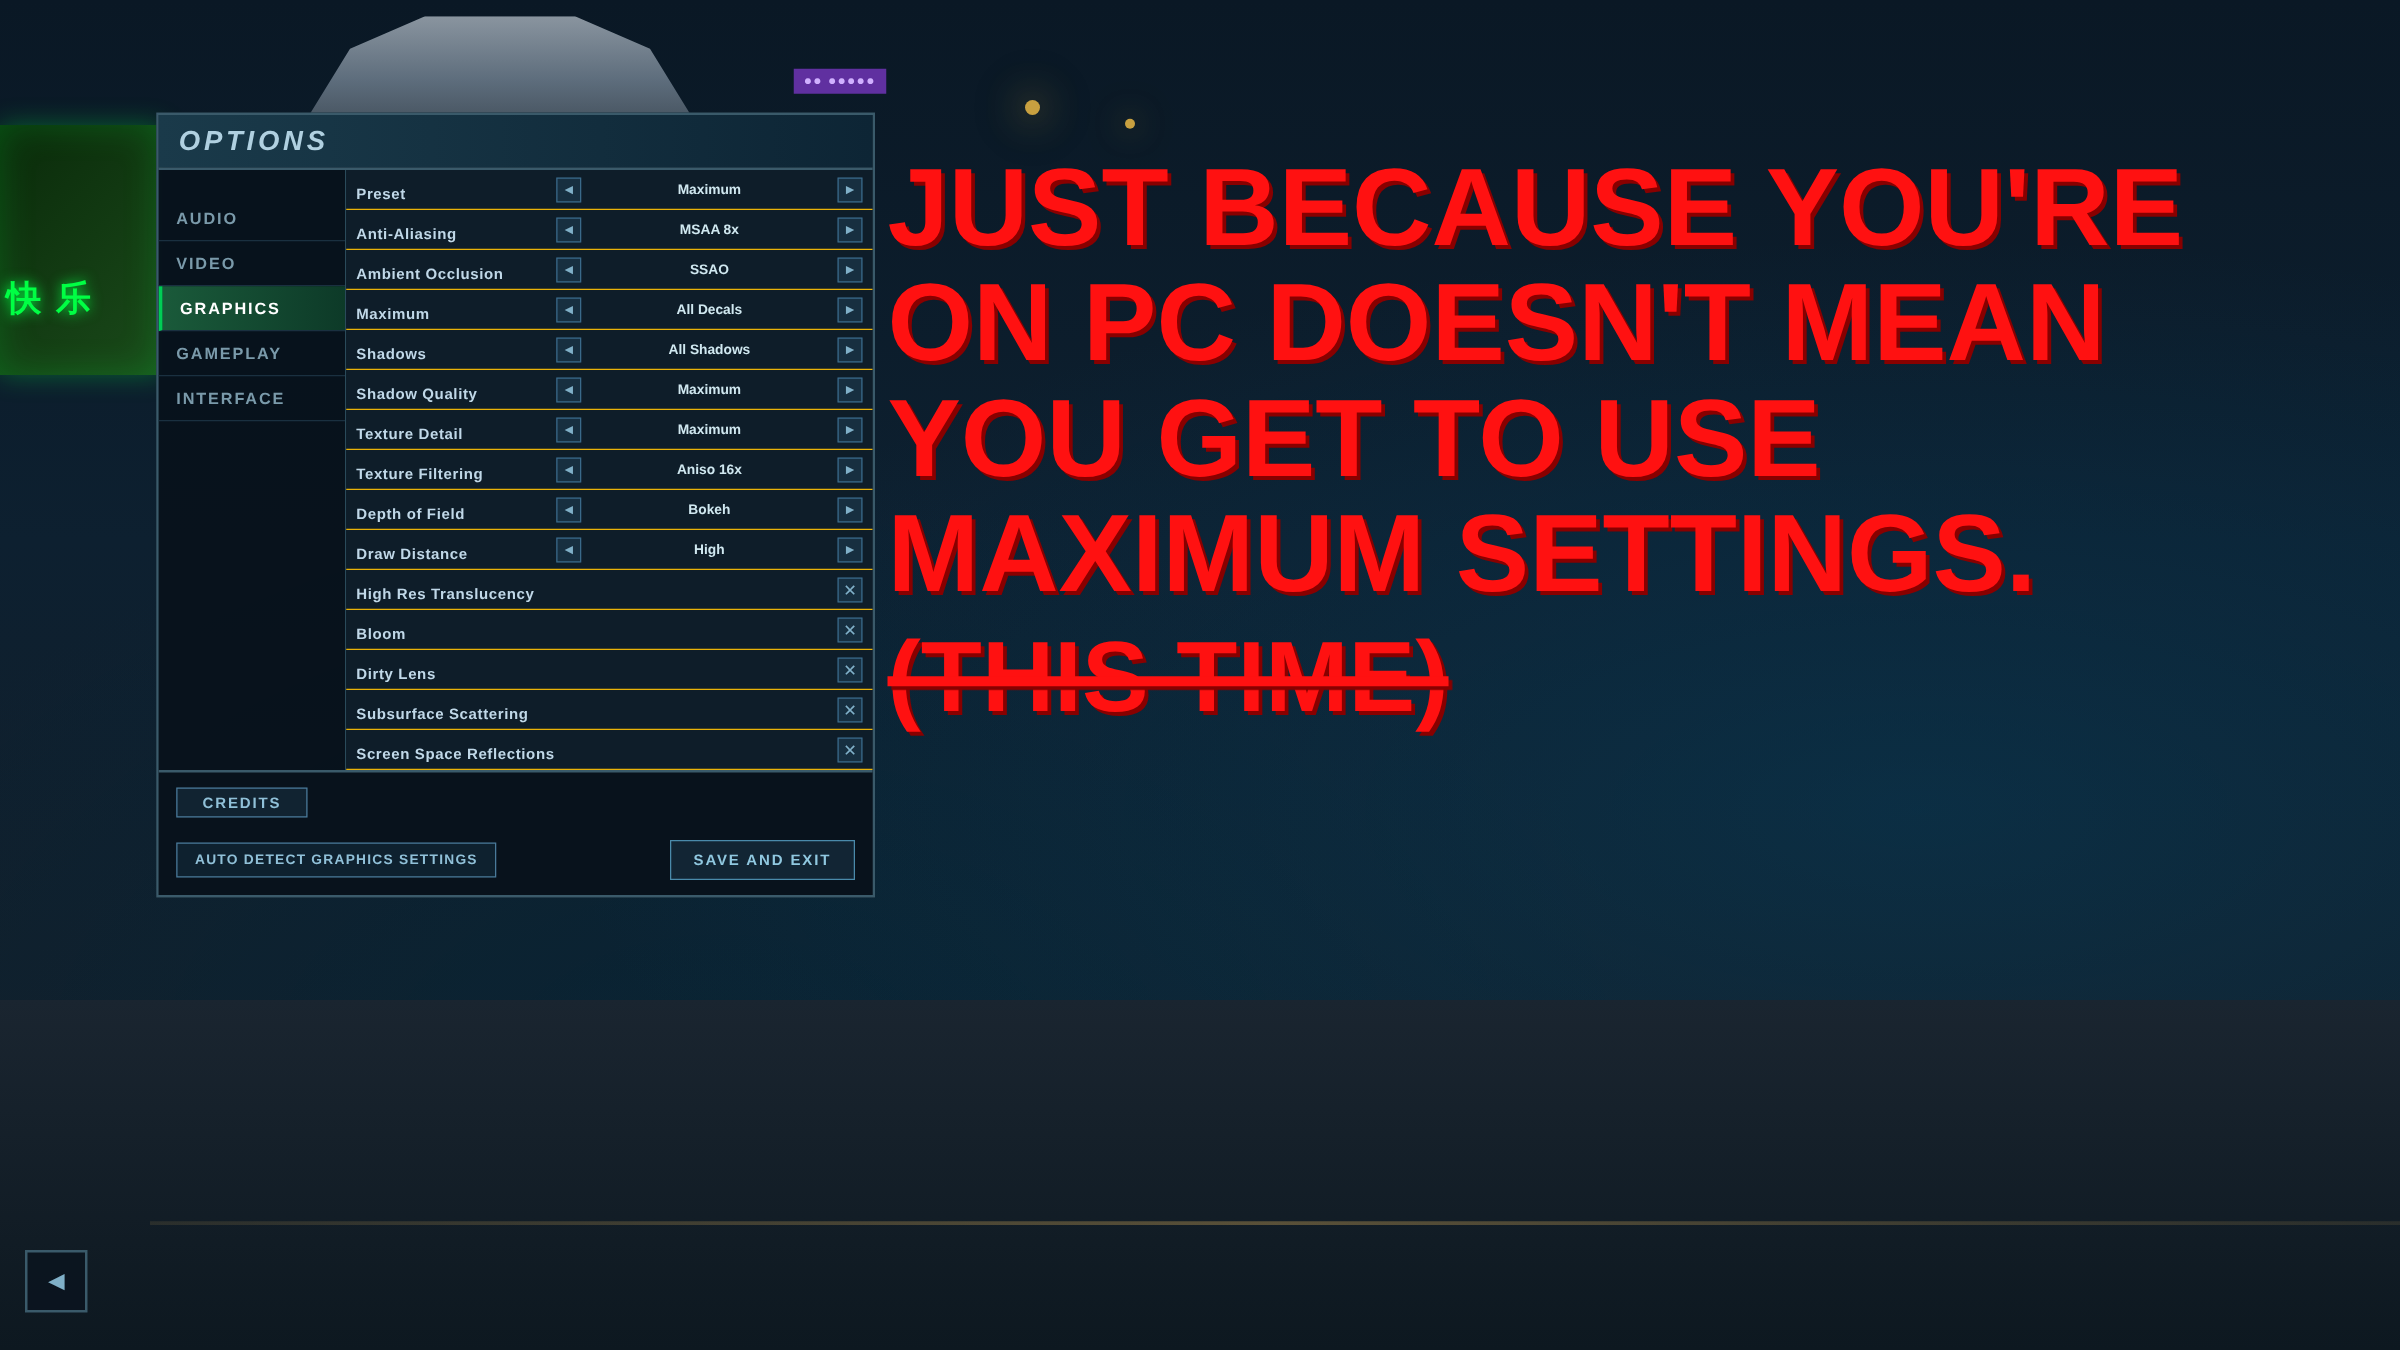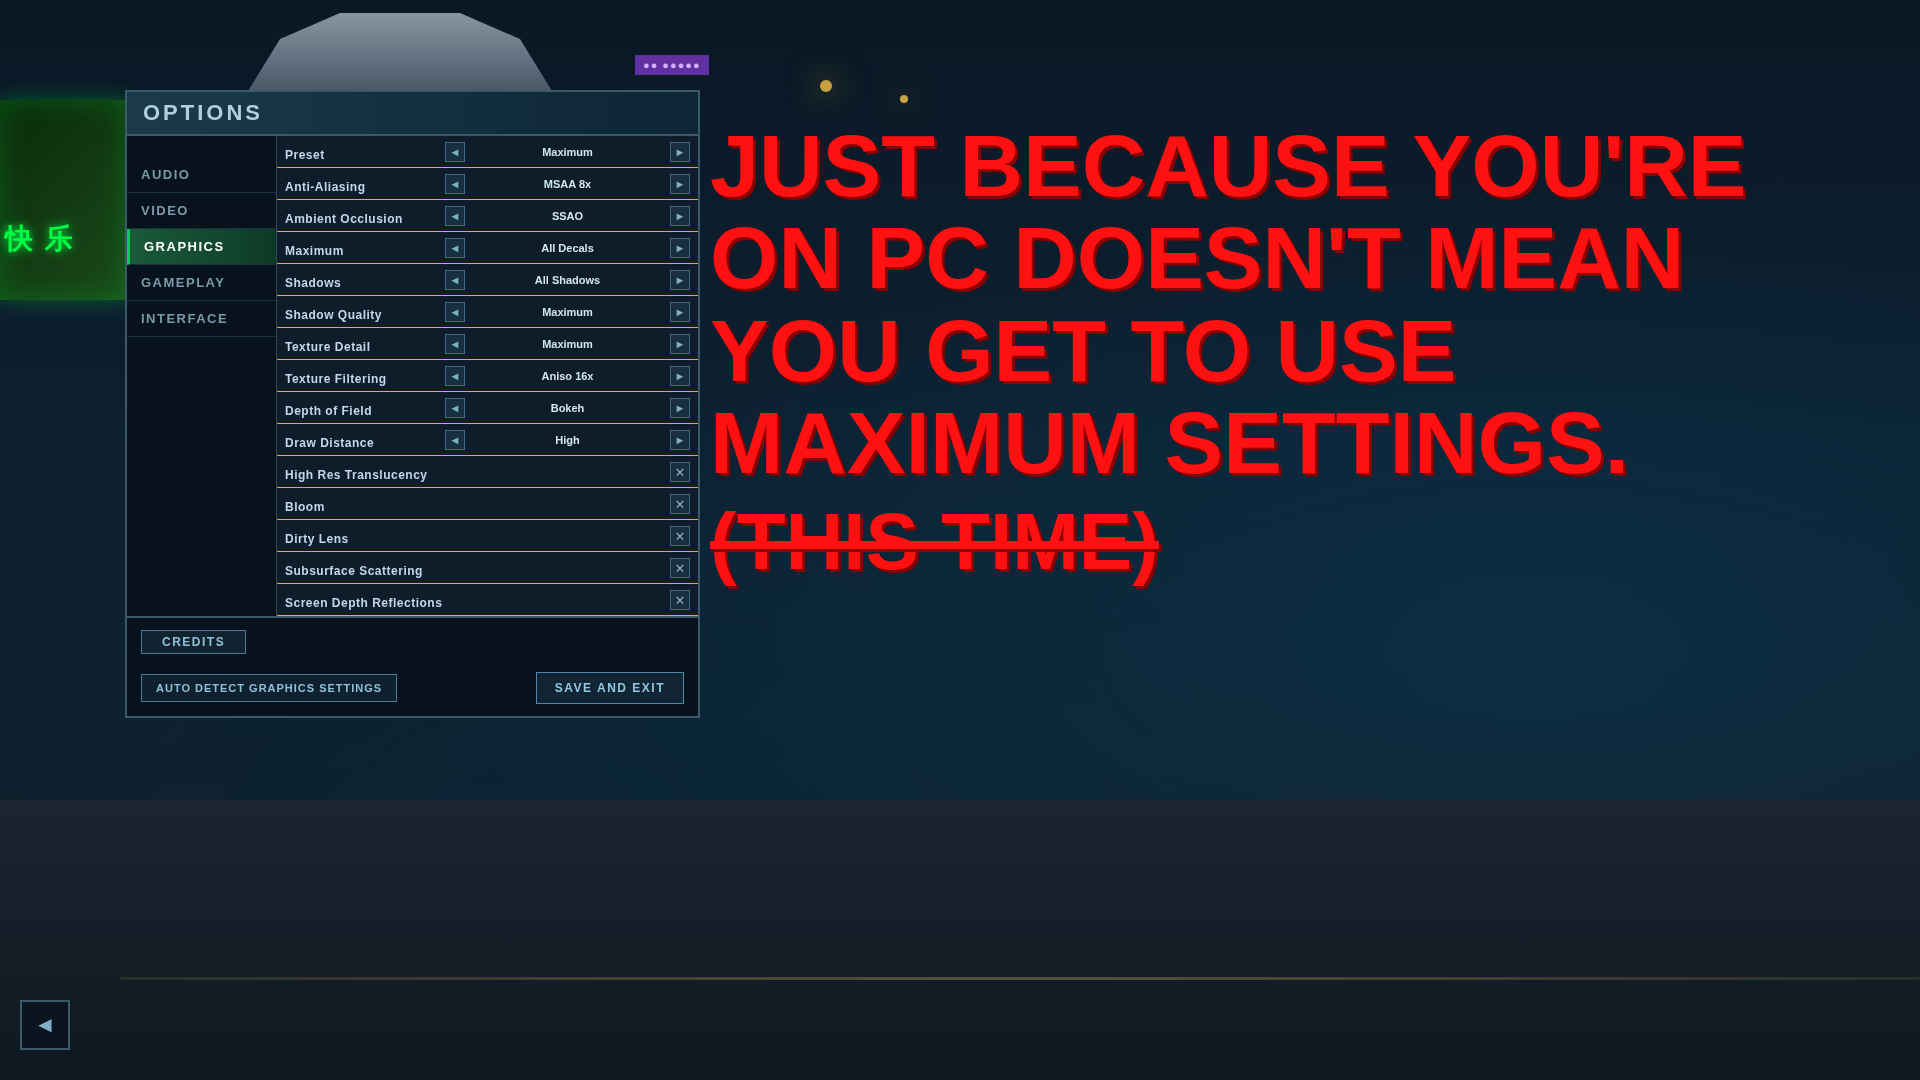--- a/index.html
+++ b/index.html
@@ -120,20 +120,21 @@
 
     .options-title {
       background: linear-gradient(90deg, #1a3a4a, #0d2535);
       padding: 8px 16px;
       color: #b0d0e0;
       font-size: 22px;
       font-weight: 900;
       letter-spacing: 3px;
       border-bottom: 2px solid #3a5a6a;
       text-transform: uppercase;
+      font-style: italic;
     }
 
     .options-body {
       display: flex;
     }
 
     
     .side-nav {
       width: 150px;
       background: rgba(8, 18, 28, 0.9);
@@ -481,21 +482,21 @@
       </div>
 
       <div class="setting-row">
         <div class="setting-label">Subsurface Scattering</div>
         <div class="checkbox-setting">
           <div class="checkbox-x">✕</div>
         </div>
       </div>
 
       <div class="setting-row">
-        <div class="setting-label">Screen Depth Reflections</div>
+        <div class="setting-label">Screen Space Reflections</div>
         <div class="checkbox-setting">
           <div class="checkbox-x">✕</div>
         </div>
       </div>
 
     </div>
   </div>
 
   <div class="bottom-controls">
     <div style="margin-bottom:8px;">

